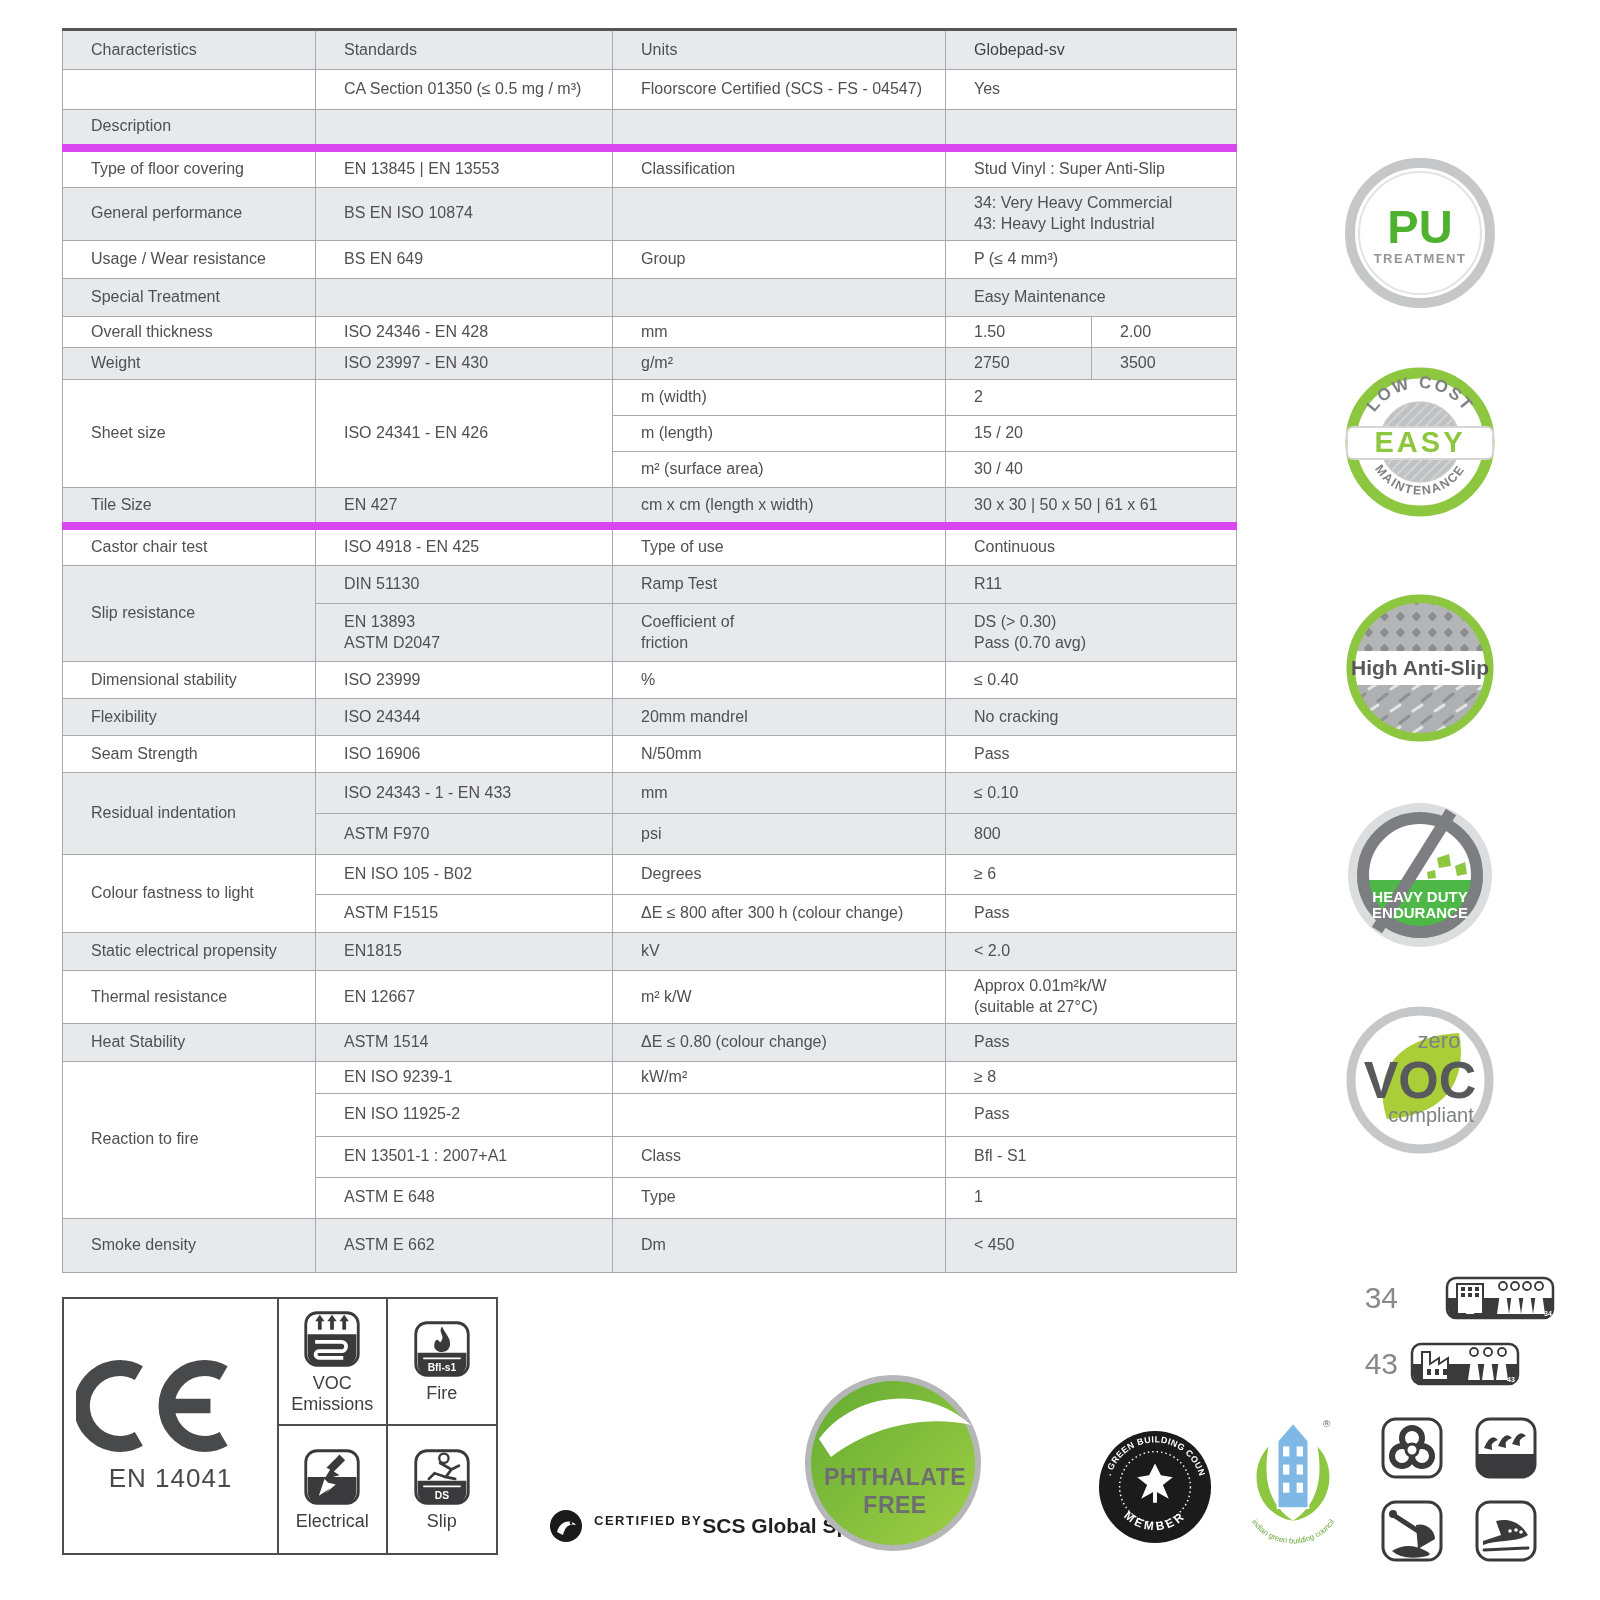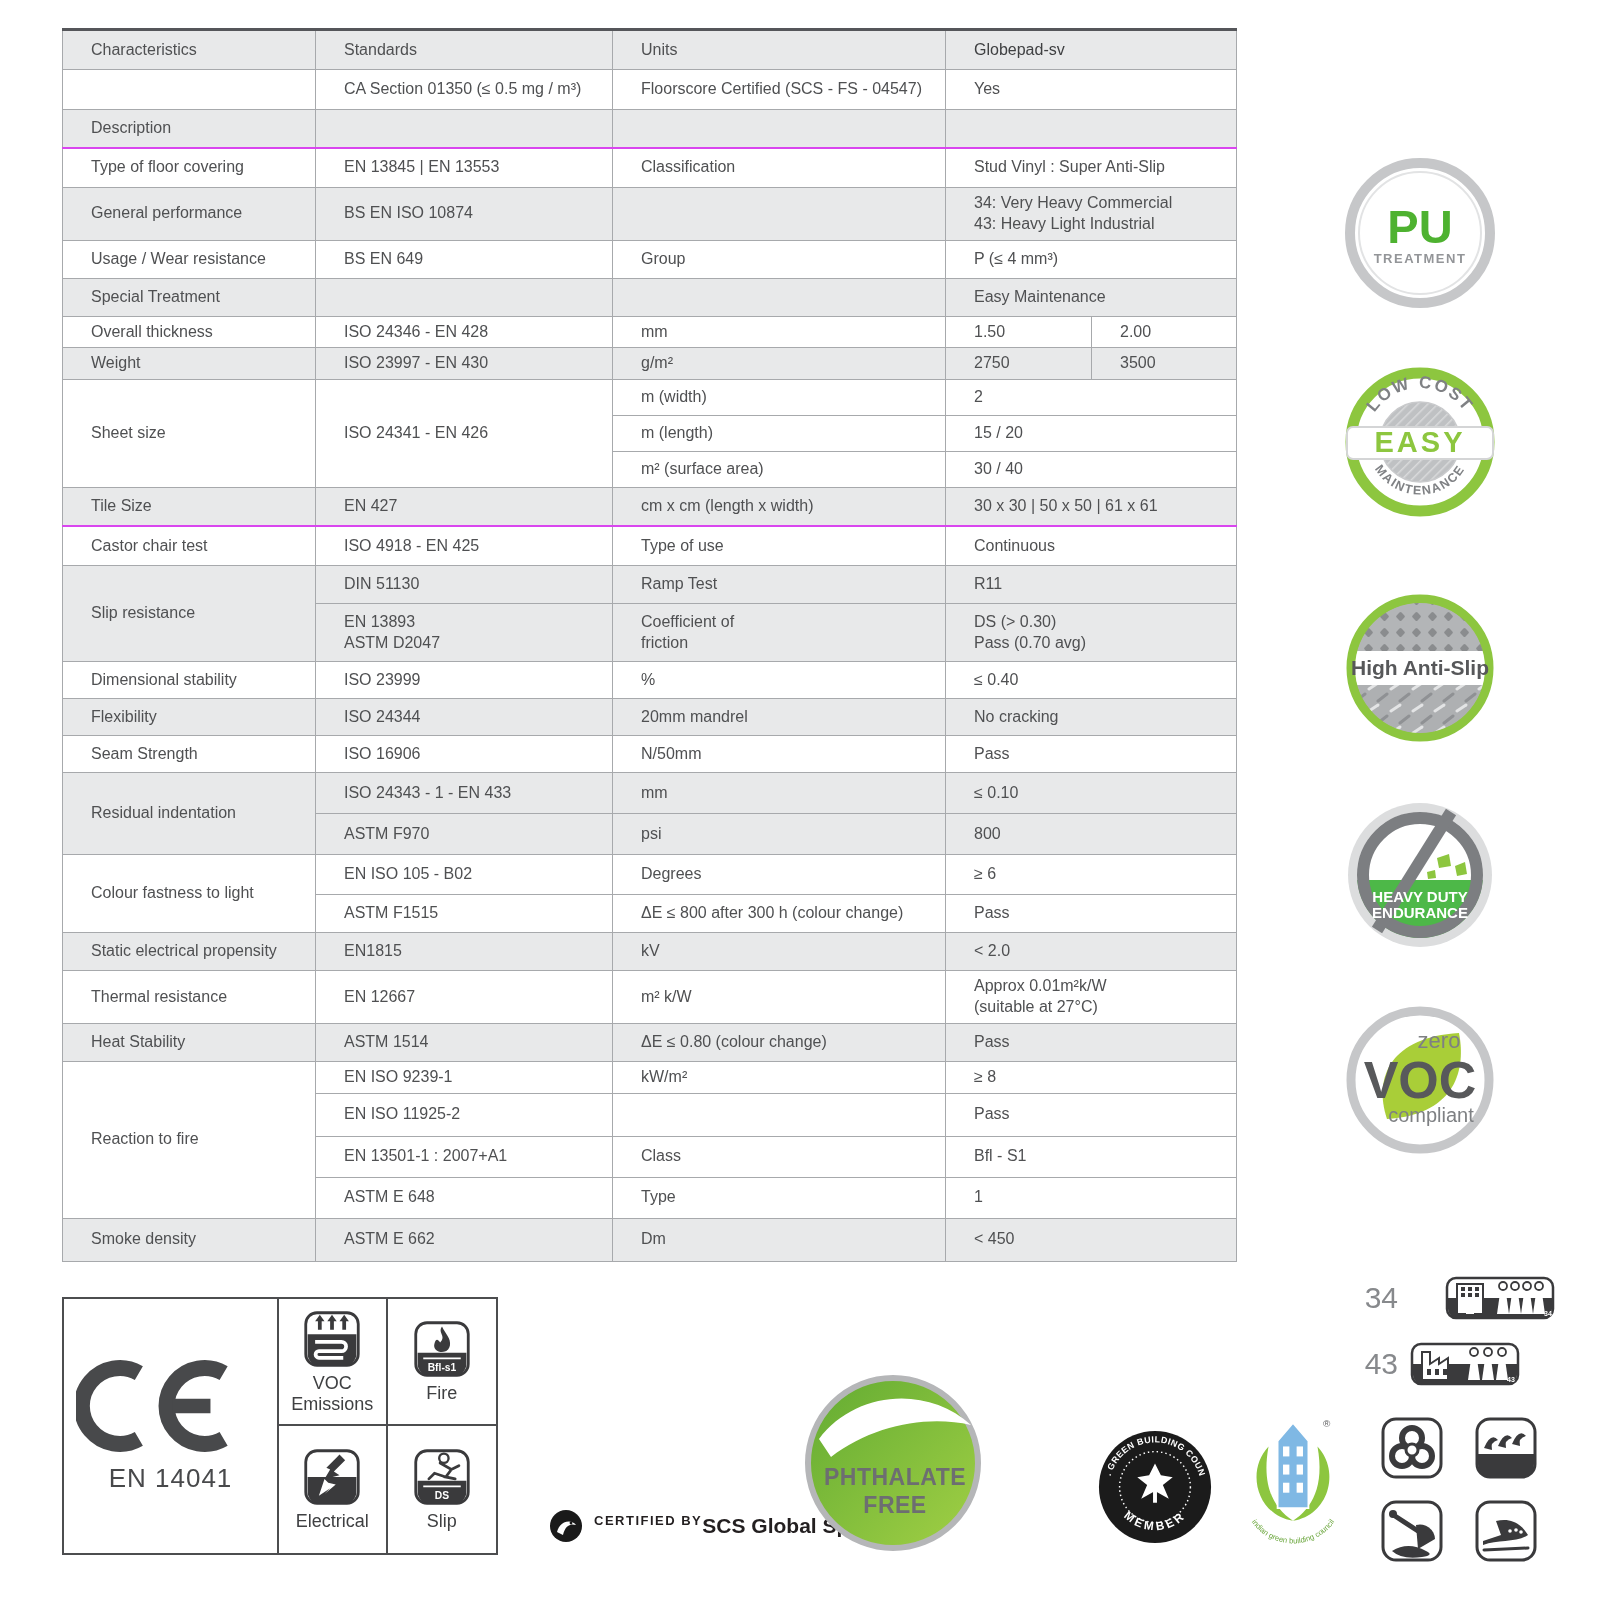--- a/index.html
+++ b/index.html
@@ -10,26 +10,26 @@
   
   .table-wrap { position:absolute; left:62px; top:28px; width:1174px; }
   table.spec { width:100%; table-layout:fixed; border-collapse:collapse;
     font-size:16px; color:#4f5052;border-radius:27px; }
   table.spec { border:1px solid #a7a9ac; border-top:3px solid #55565a; }
   table.spec th, table.spec td { border:1px solid #a7a9ac; vertical-align:middle;
     text-align:left; padding:5px 8px 5px 28px; white-space:pre-line; line-height:1.3;
     background:#ffffff; font-weight:normal; }
   table.spec th { font-size:16px; }
   tr.gray th, tr.gray td { background:#e8e9ea; }
-  tr.thickb th, tr.thickb td { border-bottom:2px solid #d946ef; }
+  tr.thickb th, tr.thickb td { border-bottom:8px solid #d946ef; }
   th.ghead { text-align:center; font-weight:bold; color:#3f4042; vertical-align:top; padding-top:8px; }
   td.val, th.val { padding-left:30px; }
   tr.h36 td{height:36px} tr.h37 td{height:37px} tr.h38 td,tr.h38 th{height:38px}
   tr.h39 td{height:24px} tr.h40 td,tr.h40 th{height:40px} tr.h41 td{height:41px}
-  tr.h42 td{height:43px} tr.h43 td{height:43px} tr.h44 td{height:32px}
+  tr.h42 td{height:54px} tr.h43 td{height:43px} tr.h44 td{height:32px}
   tr.h52 td{height:52px} tr.h58 td{height:58px}
 
   
   .badge { position:absolute; left:1345px; width:150px; height:150px; }
   .b-pu{top:158px} .b-easy{top:367px} .b-anti{top:593px} .b-heavy{top:800px} .b-voc{top:1005px}
 
   
   .ce-box { position:absolute; left:62px; top:1297px; width:436px; height:258px;
     border:2px solid #4c4d4f; display:flex; }
   .ce-left { width:215px; border-right:2px solid #4c4d4f; display:flex;

